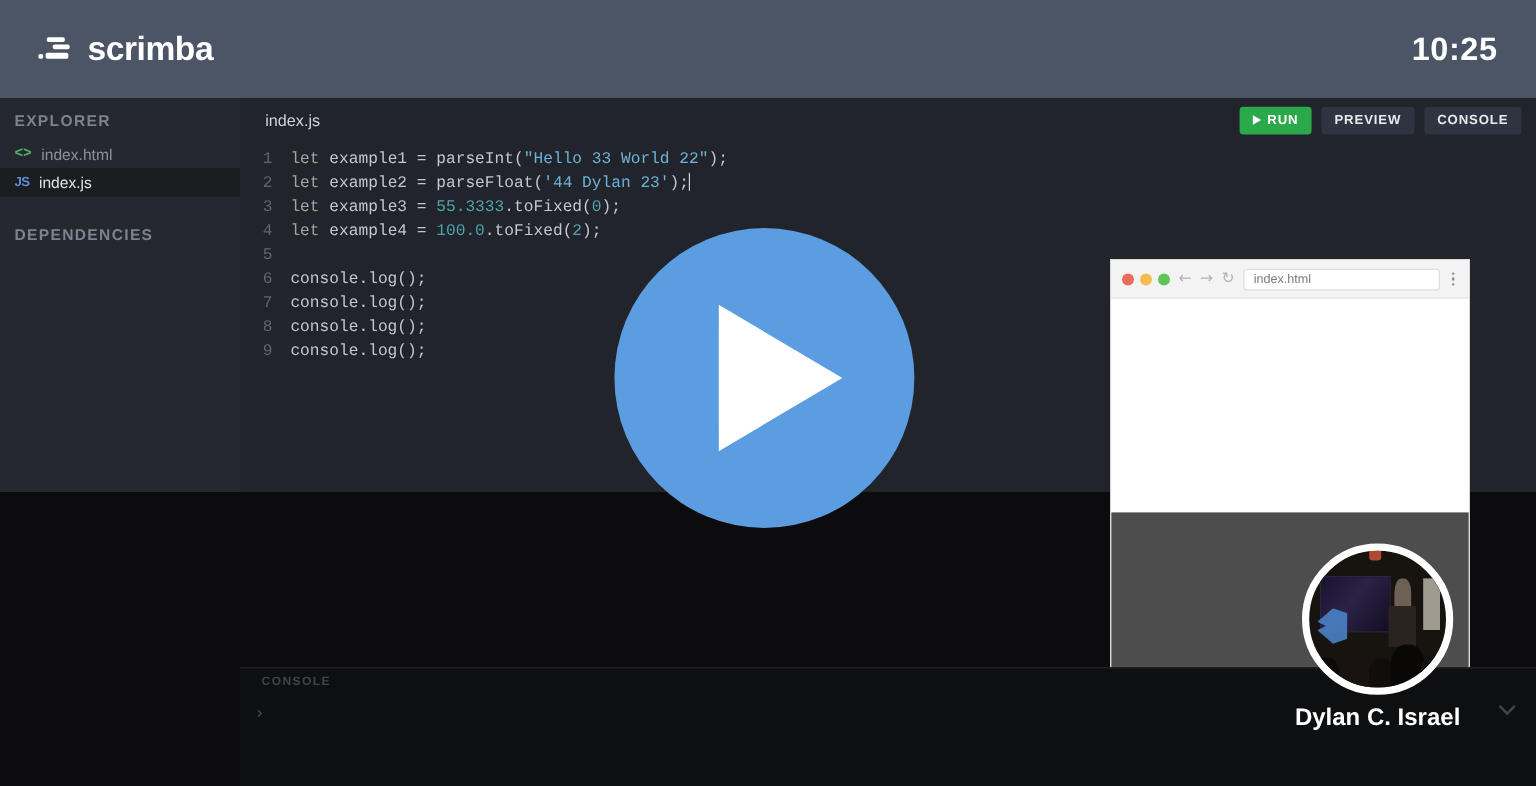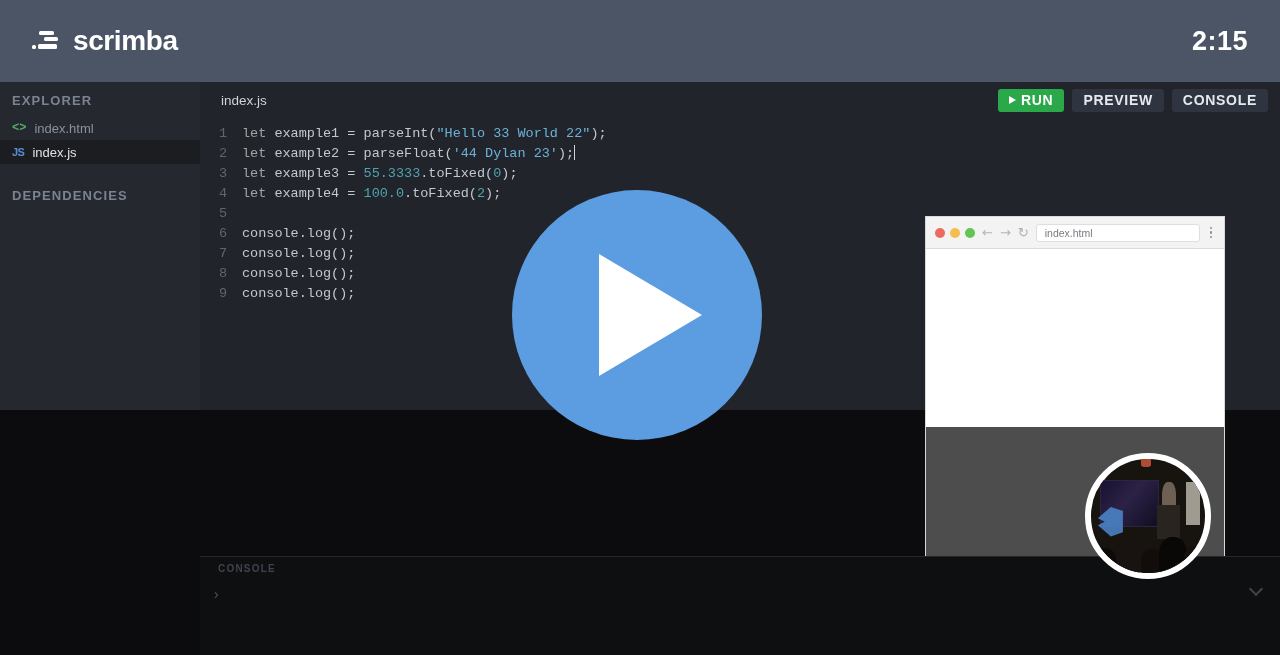--- a/index.html
+++ b/index.html
@@ -105,21 +105,21 @@
     padding-right: 12px;
   }
   .ed-tab {
     color: #cfd3da;
     font-size: 13.5px;
   }
   .ed-buttons { display: flex; gap: 8px; }
   .btn {
     height: 23px;
     border-radius: 3px;
-    font-size: 14px;
+    font-size: 11px;
     font-weight: bold;
     letter-spacing: 0.7px;
     display: flex;
     align-items: center;
     justify-content: center;
     padding: 0 11px;
     color: #e6e9ee;
     background: #2e3440;
     border: none;
     font-family: "Liberation Sans", sans-serif;
@@ -375,21 +375,21 @@
   <div class="topbar">
     <div class="brand">
       <span class="brand-mark">
         <i class="bm-dot"></i>
           <i class="bm-1"></i>
           <i class="bm-2"></i>
           <i class="bm-3"></i>
       </span>
       <span class="brand-name">scrimba</span>
     </div>
-    <div class="timer">2:15</div>
+    <div class="timer">10:25</div>
   </div>
 
   <div class="sidebar">
     <div class="side-head">EXPLORER</div>
 
     <div class="file-row">
       <span class="ic-html">&lt;&gt;</span>
       <span>index.html</span>
     </div>
 
@@ -500,18 +500,19 @@
         <div class="av-shirt2"></div>
         <div class="av-head av-h1"></div>
         <div class="av-head av-h2"></div>
         <div class="av-head av-h3"></div>
         <div class="av-head av-h4"></div>
         <div class="av-head av-h5"></div>
       </div>
     </div>
   </div>
 
+  <div class="presenter-name">Dylan C. Israel</div>
 
   <div class="play-big">
     <div class="play-big-tri"></div>
   </div>
 
 </div>
 
 </body></html>

